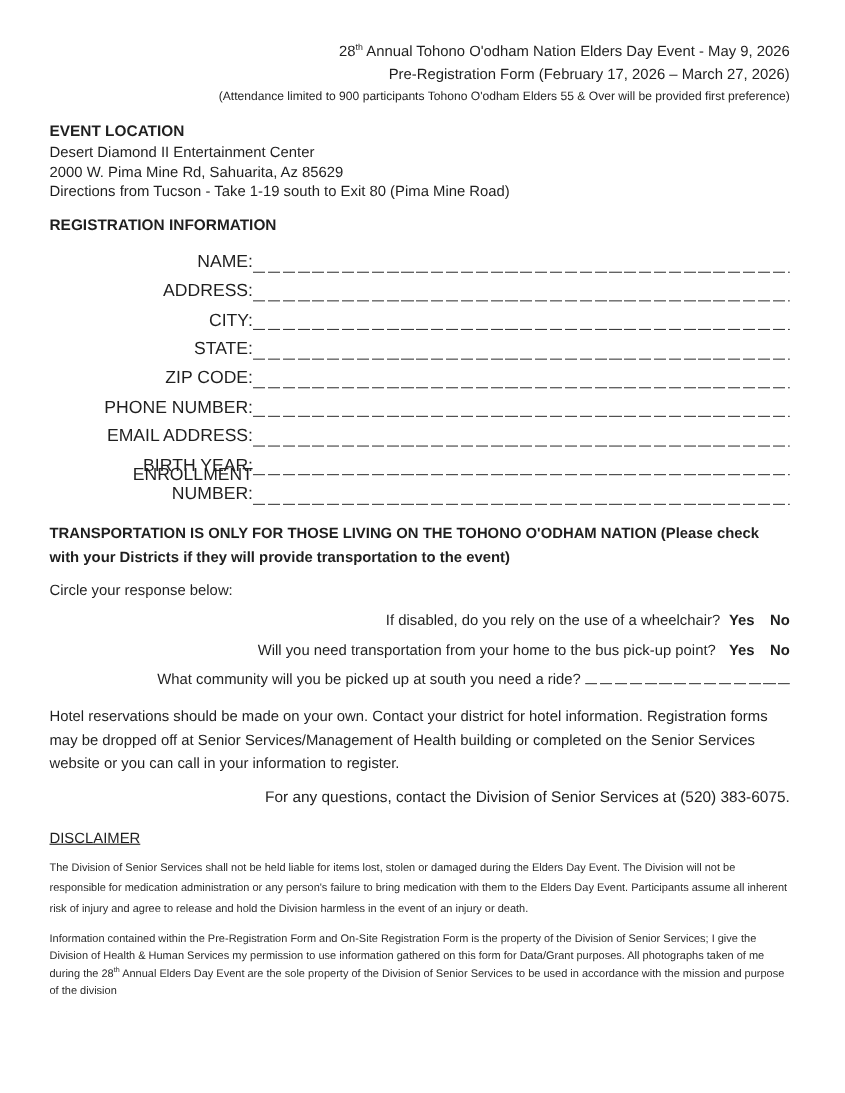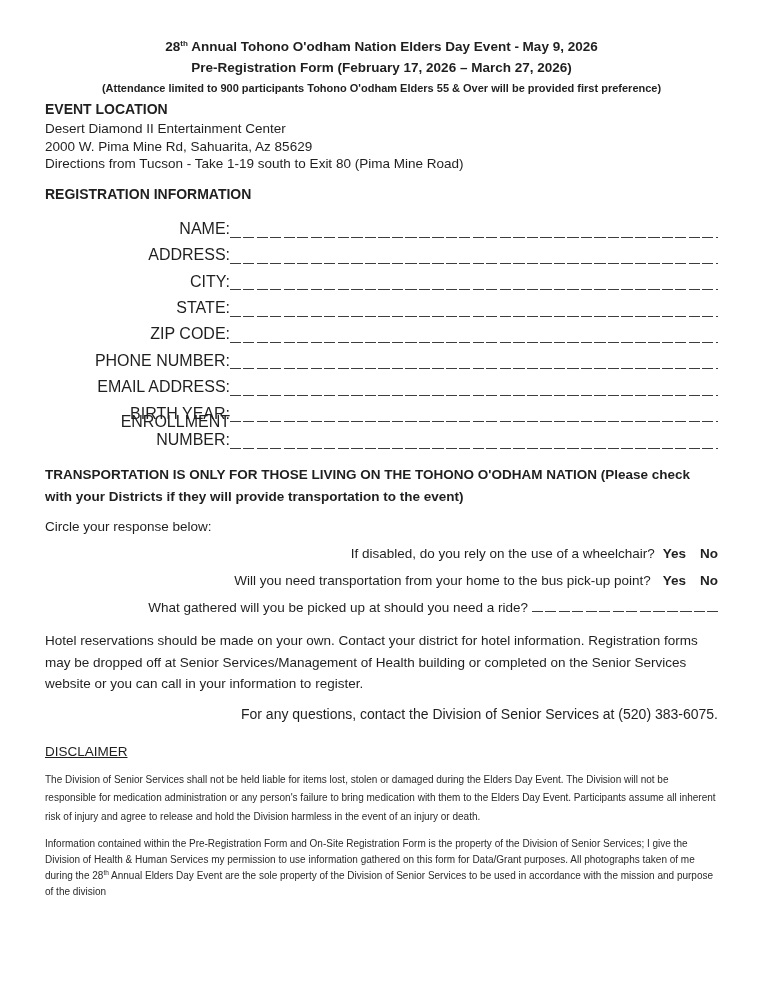--- a/index.html
+++ b/index.html
@@ -13,35 +13,35 @@
   }
   .page {
     box-sizing: border-box;
     width: 768px;
     height: 994px;
     padding: 36px 50px 0 45px;
     overflow: hidden;
   }
   
   .doc-header {
-    text-align: center;
-    font-weight: bold;
+    text-align: right;
+    font-weight: normal;
     font-size: 13.5px;
     line-height: 21px;
   }
   .doc-header .line3 { font-size: 11px; }
   sup { font-size: 8px; vertical-align: super; line-height: 0; }
   
   .section-heading {
     font-weight: bold;
     font-size: 14px;
     margin: 0;
     line-height: 18px;
   }
-  .event-location { margin-top: 1px; }
+  .event-location { margin-top: 11px; }
   .event-location .loc-line {
     font-size: 13.5px;
     line-height: 17.5px;
     margin: 0;
   }
   .event-location .section-heading { margin-bottom: 2px; }
   .registration-heading { margin-top: 12px; }
   
   .form-fields { margin-top: 9px; }
   .field-row {
@@ -189,21 +189,21 @@
 
   <div class="question">
     <span>If disabled, do you rely on the use of a wheelchair?</span><span class="yn yes">Yes</span><span class="yn no">No</span>
   </div>
 
   <div class="question">
     <span>Will you need transportation from your home to the bus pick-up point?</span><span class="yn yes" style="margin-left:12px;">Yes</span><span class="yn no">No</span>
   </div>
 
   <div class="question">
-    <span>What gathered will you be picked up at should you need a ride?</span><span class="inline-line"></span>
+    <span>What community will you be picked up at south you need a ride?</span><span class="inline-line"></span>
   </div>
 
   <div class="hotel-para">Hotel reservations should be made on your own. Contact your district for hotel information. Registration forms may be dropped off at Senior Services/Management of Health building or completed on the Senior Services website or you can call in your information to register.</div>
 
   <div class="questions-line">For any questions, contact the Division of Senior Services at (520) 383-6075.</div>
 
   <div class="disclaimer-heading">DISCLAIMER</div>
 
   <p class="small-para">The Division of Senior Services shall not be held liable for items lost, stolen or damaged during the Elders Day Event. The Division will not be responsible for medication administration or any person's failure to bring medication with them to the Elders Day Event. Participants assume all inherent risk of injury and agree to release and hold the Division harmless in the event of an injury or death.</p>
 

